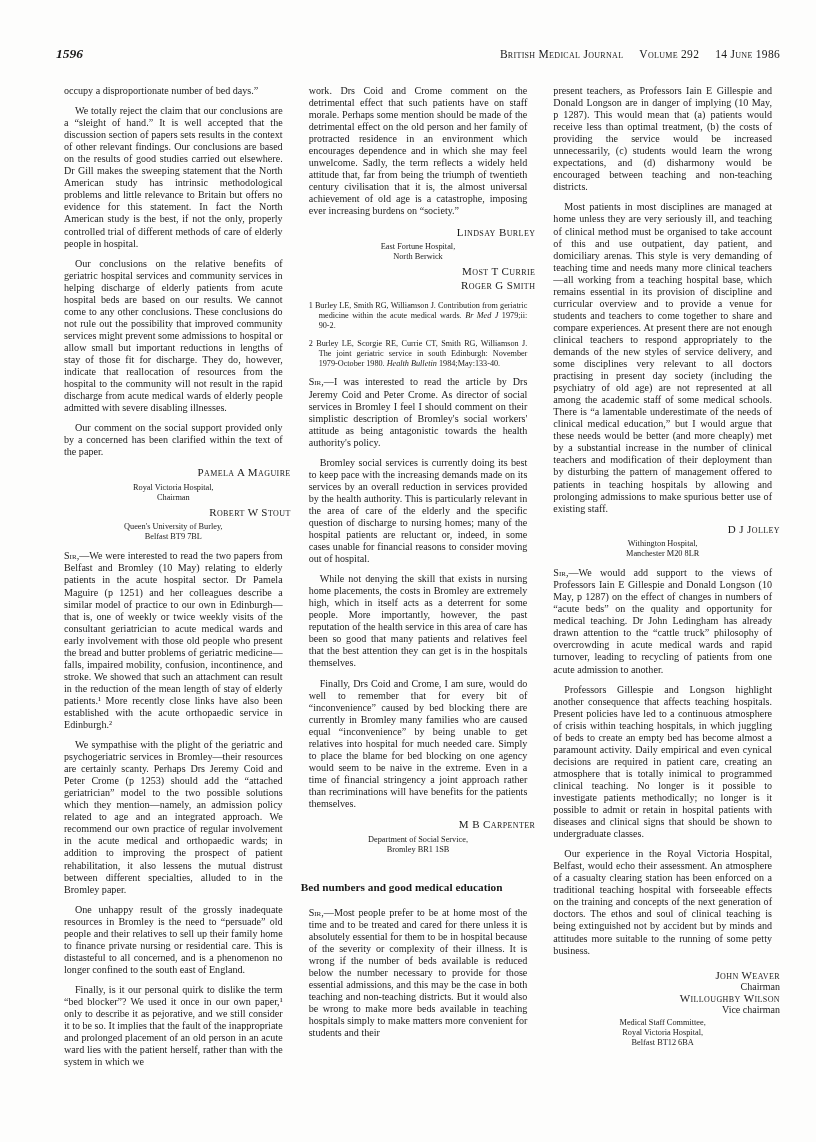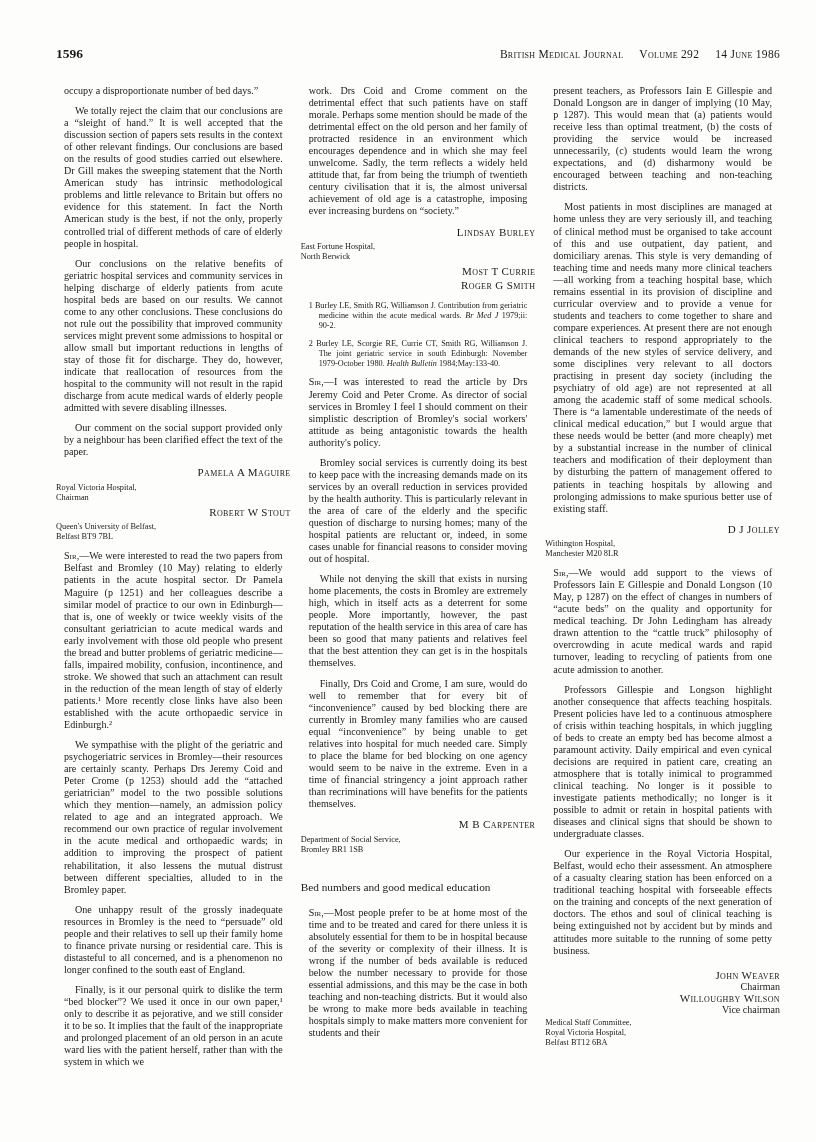--- a/index.html
+++ b/index.html
@@ -9,21 +9,21 @@
     font-family: "Liberation Serif", serif;
     color: #1a1a1a;
     overflow: hidden;
   }
   .page { box-sizing: border-box; padding: 46px 36px 0 56px; }
 
   .header {
     display: flex; justify-content: space-between; align-items: baseline;
     margin-bottom: 15px;
   }
-  .page-num { font-weight: bold; font-size: 13.5px; }
+  .page-num { font-weight: bold; font-size: 13.5px; font-style: italic; }
   .masthead { font-size: 11.5px; font-variant: small-caps; letter-spacing: 0.3px; display: flex; gap: 16px; }
 
   .columns { display: flex; gap: 10px; }
   .col { width: 236px; }
 
   .col p {
     margin: 8px;
     font-size: 10.1px;
     line-height: 12.05px;
     text-align: justify;
@@ -36,36 +36,36 @@
     text-align: right;
     font-variant: small-caps;
     font-size: 11px;
     letter-spacing: 0.4px;
     line-height: 13.5px;
     margin: 3px 0 0 0;
   }
   .sig-role { text-align: right; font-size: 10px; line-height: 9.5px; }
 
   .addr { font-size: 8.3px; line-height: 10px; margin: 3px 0 0 0; }
-  .addr div { text-indent: 0; }
+  .addr div { text-indent: 0; text-align: center; }
 
   .refs { margin-top: 9px; }
   .ref {
     font-size: 8.2px !important;
     line-height: 9.9px !important;
     text-align: justify;
     padding-left: 10px;
     text-indent: -10px !important;
     margin: 0;
   }
   .ref i { font-style: italic; }
 
   .letter-start { margin-top: 27px; }
   .section-heading {
-    font-weight: normal;
+    font-weight: bold;
     font-size: 11.3px;
     line-height: 13px;
     margin: 26px 0 13px 0;
     text-align: left;
   }
   .sig-block { margin-bottom: 2px; }
 </style>
 </head>
 <body>
 
@@ -79,30 +79,30 @@
       <span>14 June 1986</span>
     </div>
   </div>
 
   <div class="columns">
 
     <div class="col">
       <p class="cont">occupy a disproportionate number of bed days.”</p>
       <p>We totally reject the claim that our conclusions are a “sleight of hand.” It is well accepted that the discussion section of papers sets results in the context of other relevant findings. Our conclusions are based on the results of good studies carried out elsewhere. Dr Gill makes the sweeping statement that the North American study has intrinsic methodological problems and little relevance to Britain but offers no evidence for this statement. In fact the North American study is the best, if not the only, properly controlled trial of different methods of care of elderly people in hospital.</p>
       <p>Our conclusions on the relative benefits of geriatric hospital services and community services in helping discharge of elderly patients from acute hospital beds are based on our results. We cannot come to any other conclusions. These conclusions do not rule out the possibility that improved community services might prevent some admissions to hospital or allow small but important reductions in lengths of stay of those fit for discharge. They do, however, indicate that reallocation of resources from the hospital to the community will not result in the rapid discharge from acute medical wards of elderly people admitted with severe disabling illnesses.</p>
-      <p>Our comment on the social support provided only by a neighbour has been clarified effect the text of the paper.</p>
+      <p>Our comment on the social support provided only by a concerned has been clarified within the text of the paper.</p>
       <div class="sig-block">
         <div class="sig">Pamela A Maguire</div>
         <div class="addr">
           <div>Royal Victoria Hospital,</div>
           <div>Chairman</div>
         </div>
         <div class="sig">Robert W Stout</div>
         <div class="addr">
-          <div>Queen's University of Belfast,</div>
+          <div>Queen's University of Burley,</div>
           <div>Belfast BT9 7BL</div>
         </div>
       </div>
 
       <p class="cont letter-start"><span class="sc">Sir</span><span>,—We were interested to read the two papers from Belfast and Bromley (10 May) relating to elderly patients in the acute hospital sector. Dr Pamela Maguire (p 1251) and her colleagues describe a similar model of practice to our own in Edinburgh—that is, one of weekly or twice weekly visits of the consultant geriatrician to acute medical wards and early involvement with those old people who present the bread and butter problems of geriatric medicine—falls, impaired mobility, confusion, incontinence, and stroke. We showed that such an attachment can result in the reduction of the mean length of stay of elderly patients.¹ More recently close links have also been established with the acute orthopaedic service in Edinburgh.²</span></p>
       <p>We sympathise with the plight of the geriatric and psychogeriatric services in Bromley—their resources are certainly scanty. Perhaps Drs Jeremy Coid and Peter Crome (p 1253) should add the “attached geriatrician” model to the two possible solutions which they mention—namely, an admission policy related to age and an integrated approach. We recommend our own practice of regular involvement in the acute medical and orthopaedic wards; in addition to improving the prospect of patient rehabilitation, it also lessens the mutual distrust between different specialties, alluded to in the Bromley paper.</p>
       <p>One unhappy result of the grossly inadequate resources in Bromley is the need to “persuade” old people and their relatives to sell up their family home to finance private nursing or residential care. This is distasteful to all concerned, and is a phenomenon no longer confined to the south east of England.</p>
       <p>Finally, is it our personal quirk to dislike the term “bed blocker”? We used it once in our own paper,¹ only to describe it as pejorative, and we still consider it to be so. It implies that the fault of the inappropriate and prolonged placement of an old person in an acute ward lies with the patient herself, rather than with the system in which we</p>
     </div>
 

